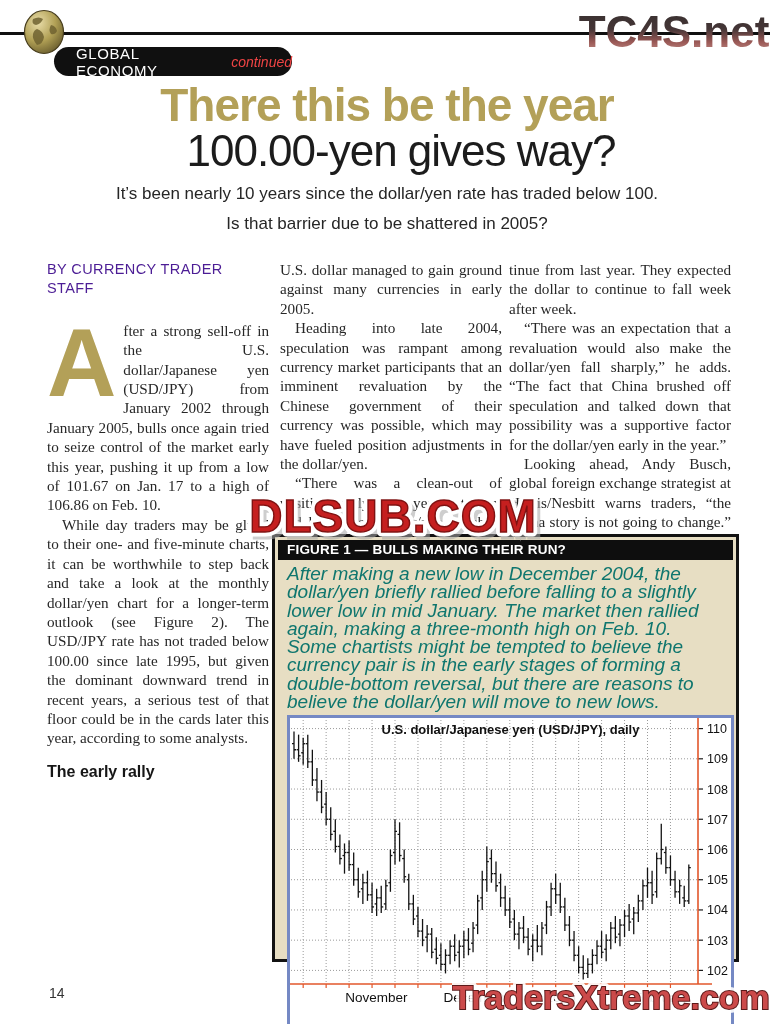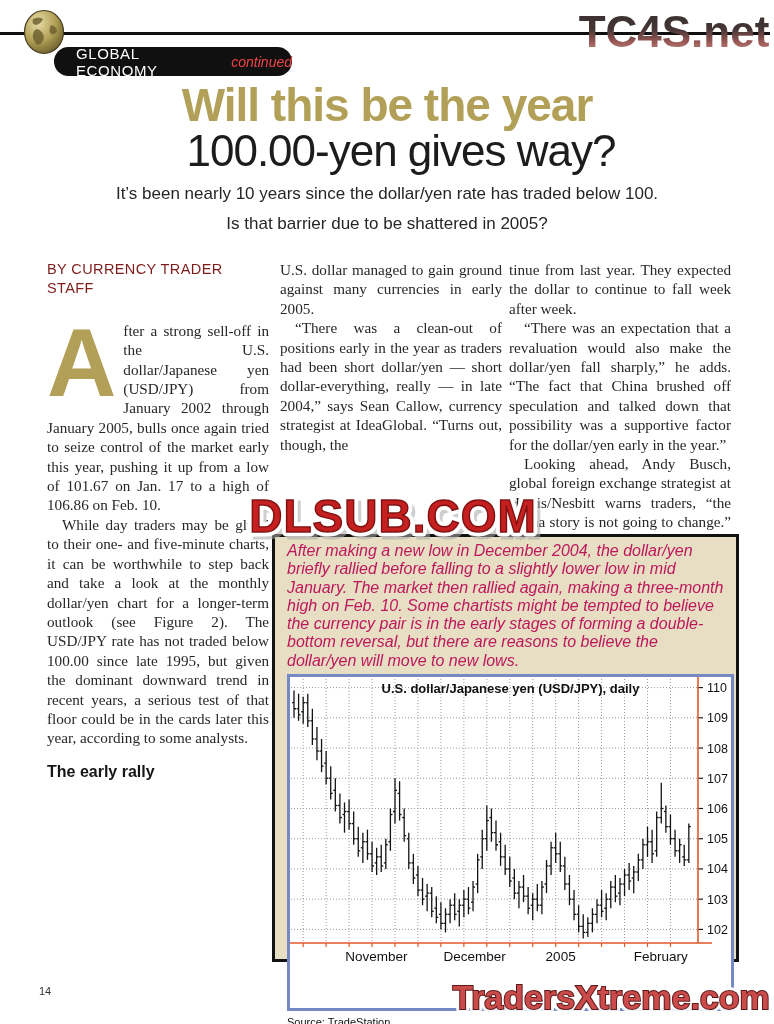--- a/index.html
+++ b/index.html
@@ -42,38 +42,38 @@
   .subline1{top:184px;text-align:center;} .subline2{top:214px;}
   
   .col{position:absolute; top:260px; width:222px; font-size:15.2px; line-height:19.4px;
        text-align:justify; color:#272727;}
   .col p{margin:0; text-indent:15px;}
   .col p.noindent{text-indent:0;}
   .col1{left:47px; height:748px;}
   .col2{left:280px; height:274px; overflow:hidden;}
   .col3{left:509px; height:274px; overflow:hidden;}
   .byline{font-family:"Liberation Sans",sans-serif; font-size:14.5px; letter-spacing:.4px;
-          color:#7f1d1d; margin-bottom:22px; text-align:left;}
+          color:#4c1d95; margin-bottom:22px; text-align:left;}
   .dropcap{float:left; font-family:"Liberation Sans",sans-serif; font-weight:700;
            font-size:96px; line-height:76px; color:var(--gold); margin:4px 7px 0 0;}
   .subhead{font-family:"Liberation Sans",sans-serif; font-weight:700; font-size:16px;
            color:#161616; margin:14px 0 3px; text-align:left;}
   
   .figure{
     position:absolute; left:272px; top:534px; width:467px; height:428px;
     background:var(--fig-bg); border:3px solid #121212;
   }
   .fig-header{
     margin:3px; height:20px; background:#0e0e0e; color:#fff;
     font-family:"Liberation Sans",sans-serif; font-weight:700; font-size:13.5px;
     line-height:20px; padding-left:9px; letter-spacing:.2px;
   }
   .fig-caption{
     margin:5px 10px 4px 12px; font-family:"Liberation Sans",sans-serif;
-    font-style:italic; font-size:16px; line-height:18.3px; color:#be185d;
+    font-style:italic; font-size:19px; line-height:18.3px; color:#0f766e;
   }
   .chart-wrap{
     position:relative; margin:2px 2px 0 12px; height:337px;
     background:#fff; border:3px solid var(--chart-border);
   }
   .chart-title{
     position:absolute; left:0; top:4px; width:100%; text-align:center; z-index:2;
     font-family:"Liberation Sans",sans-serif; font-weight:700; font-size:13px; color:#111;
   }
   .chart-wrap svg{position:absolute; left:0; top:0;}
@@ -86,22 +86,22 @@
   .axis{stroke:var(--axis-red); stroke-width:1.6;}
   .tickk{stroke:#1c1c1c; stroke-width:1.2;}
   .tickr{stroke:var(--axis-red); stroke-width:1.2;}
   .bar{stroke:#131313; stroke-width:1.3;}
   .ylab{font:12.5px "Liberation Sans",sans-serif; fill:#111;}
   .xlab{font:13.5px "Liberation Sans",sans-serif; fill:#111;}
   
   .wm-mid{position:absolute; left:233px; top:489px; width:322px; height:64px; z-index:6;}
   .wm-bottom{position:absolute; left:452px; top:975px; width:318px; height:46px; z-index:6;}
   .page-number{
-    position:absolute; left:39px; top:985px;
-    font-family:"Liberation Sans",sans-serif; font-size:11px; color:#333;
+    position:absolute; left:49px; top:985px;
+    font-family:"Liberation Sans",sans-serif; font-size:14px; color:#333;
   }
 </style>
 </head>
 <body>
 
 <div class="page">
 
   <div class="hdr-rule"></div>
   <svg class="globe" viewBox="0 0 42 46">
     <defs>
@@ -123,45 +123,47 @@
       <linearGradient id="tcg" x1="0" y1="0" x2="0" y2="1">
         <stop offset="0" stop-color="#37302f"></stop>
         <stop offset="0.45" stop-color="#443536"></stop>
         <stop offset="0.72" stop-color="#9c5a57"></stop>
         <stop offset="1" stop-color="#cb9c95"></stop>
       </linearGradient>
     </defs>
     <text x="98" y="45" text-anchor="middle" font-family="Liberation Sans, sans-serif" font-size="44" font-weight="700" fill="url(#tcg)">TC4S.net</text>
   </svg>
 
-  <div class="headline1">Will this be the year</div>
+  <div class="headline1">There this be the year</div>
   <div class="headline2">100.00-yen gives way?</div>
   <div class="subline1">It’s been nearly 10 years since the dollar/yen rate has traded below 100.</div>
   <div class="subline2">Is that barrier due to be shattered in 2005?</div>
 
   <div class="col col1">
     <div class="byline">BY CURRENCY TRADER STAFF</div>
     <p class="noindent"><span class="dropcap">A</span><span>fter a strong sell-off in the U.S. dollar/Japanese yen (USD/JPY) from January 2002 through January 2005, bulls once again tried to seize control of the market early this year, pushing it up from a low of 101.67 on Jan. 17 to a high of 106.86 on Feb. 10.</span></p>
     <p>While day traders may be glued to their one- and five-minute charts, it can be worthwhile to step back and take a look at the monthly dollar/yen chart for a longer-term outlook (see Figure 2). The USD/JPY rate has not traded below 100.00 since late 1995, but given the dominant downward trend in recent years, a serious test of that floor could be in the cards later this year, according to some analysts.</p>
     <div class="subhead">The early rally</div>
 
   </div>
 
   <div class="col col2">
     <p class="noindent">U.S. dollar managed to gain ground against many currencies in early 2005.</p>
+    <p>Heading into late 2004, speculation was rampant among currency market participants that an imminent revaluation by the Chinese government of their currency was possible, which may have fueled position adjustments in the dollar/yen.</p>
     <p>“There was a clean-out of positions early in the year as traders had been short dollar/yen — short dollar-everything, really — in late 2004,” says Sean Callow, currency strategist at IdeaGlobal. “Turns out, though, the</p>
   </div>
 
   <div class="col col3">
     <p class="noindent">tinue from last year. They expected the dollar to continue to fall week after week.</p>
     <p>“There was an expectation that a revaluation would also make the dollar/yen fall sharply,” he adds. “The fact that China brushed off speculation and talked down that possibility was a supportive factor for the dollar/yen early in the year.”</p>
     <p>Looking ahead, Andy Busch, global foreign exchange strategist at Harris/Nesbitt warns traders, “the China story is not going to change.” He suggests those trading the dollar/yen should “not trade it with the</p>
   </div>
 
   <div class="figure">
+    <div class="fig-header">FIGURE 1 — BULLS MAKING THEIR RUN?</div>
     <div class="fig-caption">After making a new low in December 2004, the dollar/yen briefly rallied before falling to a slightly lower low in mid January. The market then rallied again, making a three-month high on Feb. 10. Some chartists might be tempted to believe the currency pair is in the early stages of forming a double-bottom reversal, but there are reasons to believe the dollar/yen will move to new lows.</div>
     <div class="chart-wrap">
       <div class="chart-title">U.S. dollar/Japanese yen (USD/JPY), daily</div>
       <svg id="price-chart-svg" width="451" height="288" viewBox="0 0 451 288">
           <line x1="1" x2="408" y1="10.579545454545286" y2="10.579545454545286" class="grid"></line>
           <line x1="408" x2="413" y1="10.579545454545286" y2="10.579545454545286" class="tickk"></line>
           <text x="417" y="15.079545454545286" class="ylab">110</text>
           <line x1="1" x2="408" y1="40.806818181818024" y2="40.806818181818024" class="grid"></line>
           <line x1="408" x2="413" y1="40.806818181818024" y2="40.806818181818024" class="tickk"></line>
           <text x="417" y="45.306818181818024" class="ylab">109</text>

